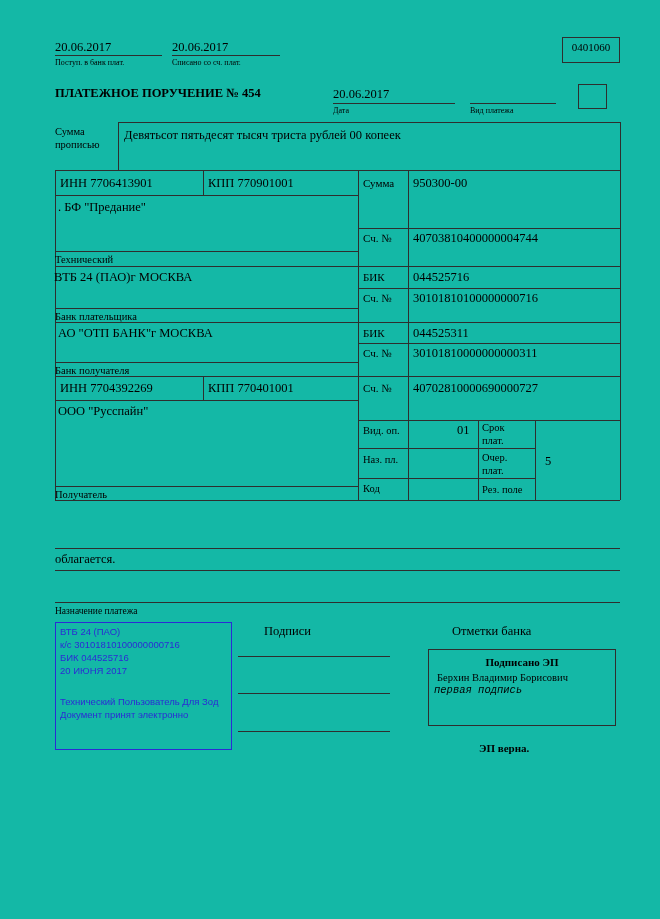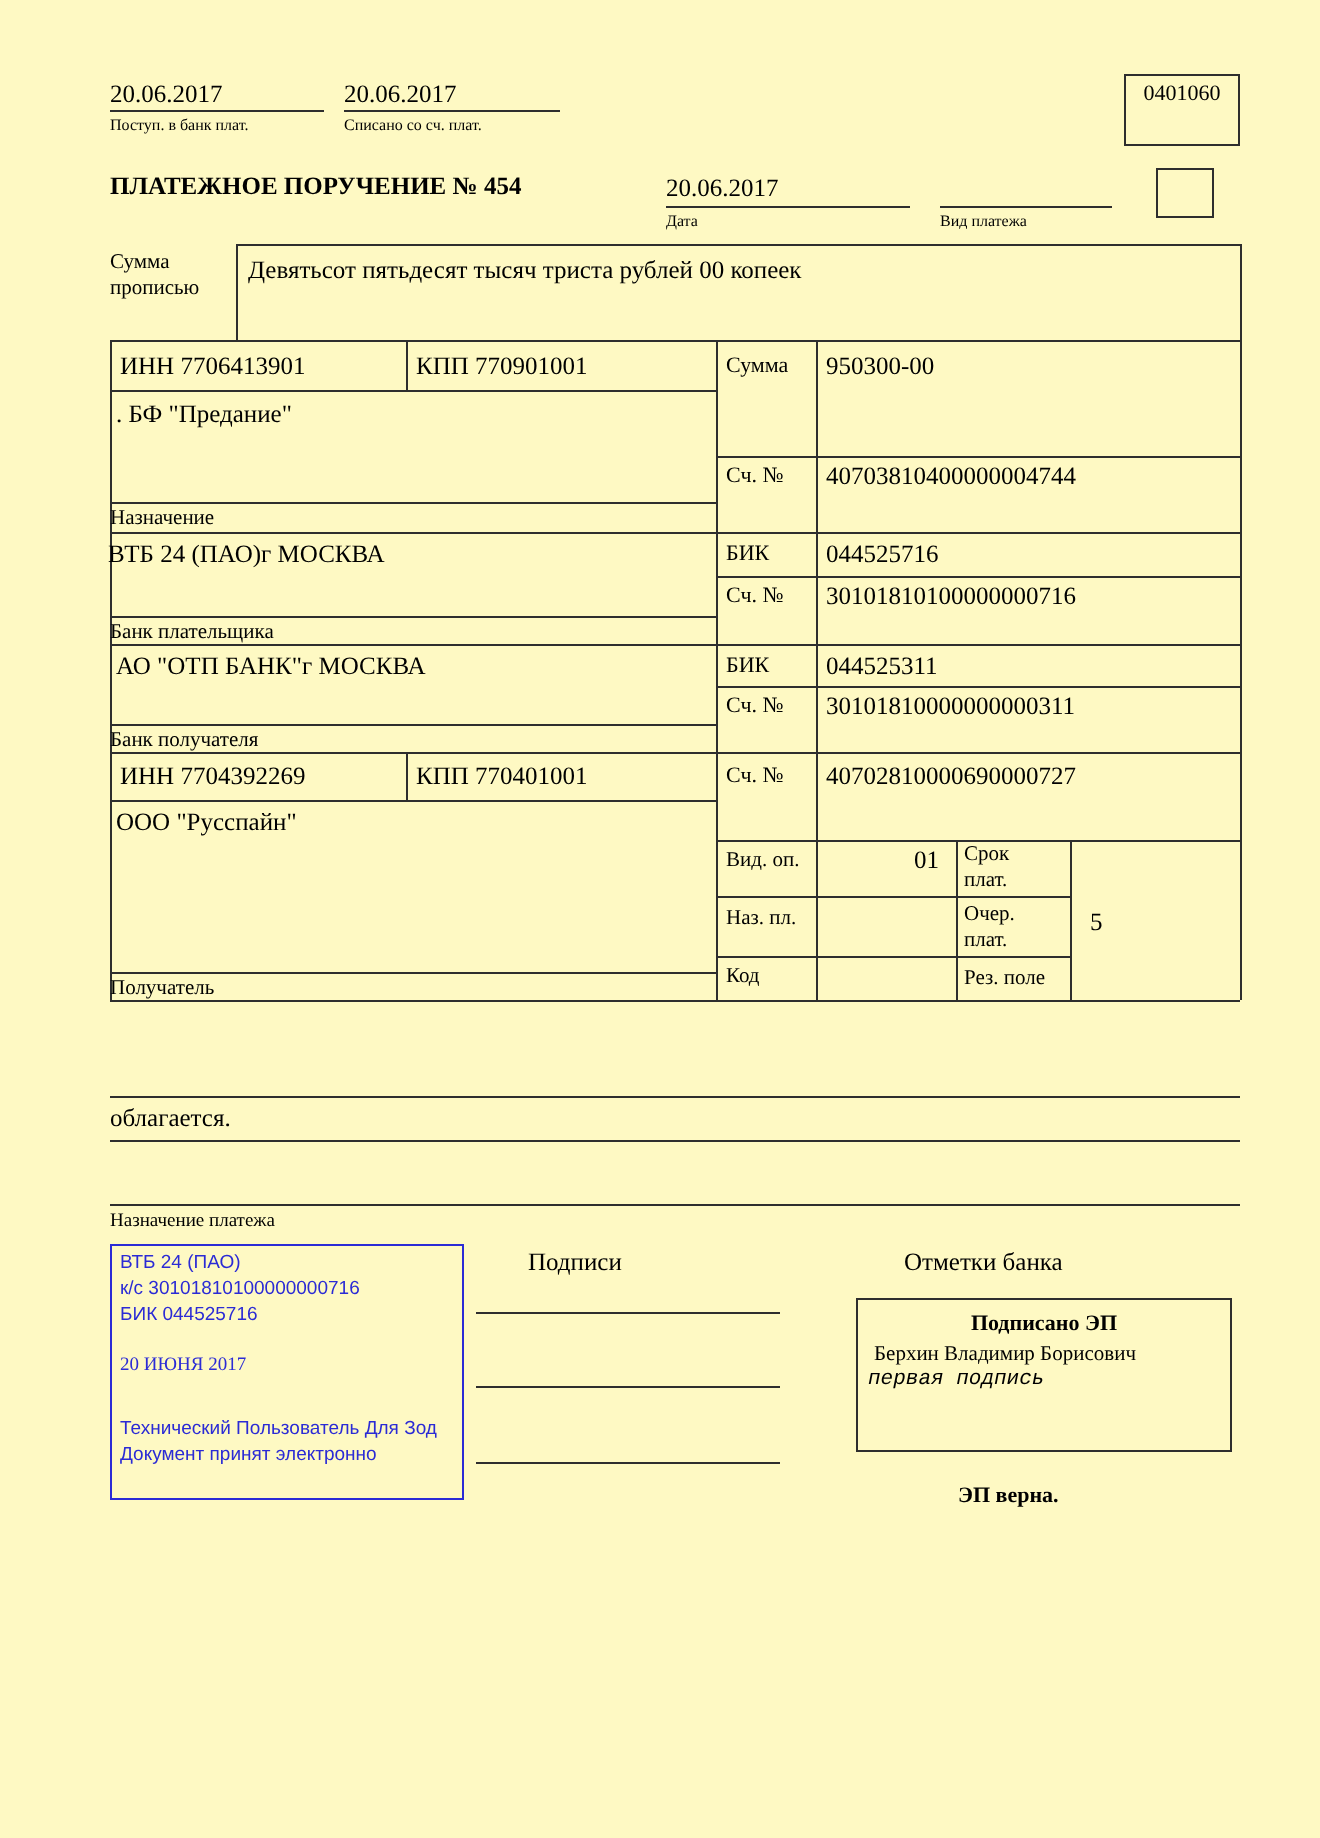--- a/index.html
+++ b/index.html
@@ -1,18 +1,18 @@
 <!DOCTYPE html>
 <html><head>
 <meta charset="utf-8">
 <style>
   * { margin:0; padding:0; box-sizing:border-box; }
   html,body { background:#ffffff; }
   body { font-family:"Liberation Serif", serif; color:#000; }
-  .page { position:relative; width:660px; height:919px; background:#fef9c3; overflow:hidden; }
+  .page { position:relative; width:660px; height:919px; background:#14b8a6; overflow:hidden; }
   .abs { position:absolute; white-space:nowrap; }
   .wrap { white-space:normal; }
   .hl { position:absolute; height:1px; background:#2e2e2e; }
   .vl { position:absolute; width:1px; background:#2e2e2e; }
   .box { position:absolute; border:1px solid #2e2e2e; }
   .f8  { font-size:8px;   line-height:10px; }
   .f9  { font-size:9.5px; line-height:12px; }
   .f10 { font-size:10.5px;line-height:13px; }
   .f11 { font-size:11px;  line-height:14px; }
   .f12 { font-size:12.5px;line-height:16px; }
@@ -33,21 +33,21 @@
 <div class="page">
 
   <div class="abs f12" style="left:55px; top:39px;">20.06.2017</div>
   <div class="hl" style="left:55px; top:55px; width:107px;"></div>
   <div class="abs f8" style="left:55px; top:58px;">Поступ. в банк плат.</div>
 
   <div class="abs f12" style="left:172px; top:39px;">20.06.2017</div>
   <div class="hl" style="left:172px; top:55px; width:108px;"></div>
   <div class="abs f8" style="left:172px; top:58px;">Списано со сч. плат.</div>
 
-  <div class="box ctr" style="left:562px; top:37px; width:58px; height:36px; line-height:18px; font-size:11px;">0401060</div>
+  <div class="box ctr" style="left:562px; top:37px; width:58px; height:26px; line-height:18px; font-size:11px;">0401060</div>
 
   <div class="abs f12 b" style="left:55px; top:85px;">ПЛАТЕЖНОЕ ПОРУЧЕНИЕ № 454</div>
   <div class="abs f12" style="left:333px; top:86px;">20.06.2017</div>
   <div class="hl" style="left:333px; top:103px; width:122px;"></div>
   <div class="abs f8" style="left:333px; top:106px;">Дата</div>
   <div class="hl" style="left:470px; top:103px; width:86px;"></div>
   <div class="abs f8" style="left:470px; top:106px;">Вид платежа</div>
   <div class="box" style="left:578px; top:84px; width:29px; height:25px;"></div>
 
   <div class="abs f10 wrap" style="left:55px; top:125px; width:60px;">Сумма прописью</div>
@@ -82,21 +82,21 @@
   <div class="vl" style="left:478px; top:420px; height:80px;"></div>
   <div class="vl" style="left:535px; top:420px; height:80px;"></div>
 
   <div class="abs f12" style="left:60px;  top:175px;">ИНН 7706413901</div>
   <div class="abs f12" style="left:208px; top:175px;">КПП 770901001</div>
   <div class="abs f11" style="left:363px; top:176px;">Сумма</div>
   <div class="abs f12" style="left:413px; top:175px;">950300-00</div>
   <div class="abs f12" style="left:58px;  top:199px;">. БФ "Предание"</div>
   <div class="abs f11" style="left:363px; top:231px;">Сч. №</div>
   <div class="abs f12" style="left:413px; top:230px;">40703810400000004744</div>
-  <div class="abs f10" style="left:55px;  top:253px;">Назначение</div>
+  <div class="abs f10" style="left:55px;  top:253px;">Технический</div>
 
   <div class="abs f12" style="left:54px;  top:269px;">ВТБ 24 (ПАО)г МОСКВА</div>
   <div class="abs f11" style="left:363px; top:270px;">БИК</div>
   <div class="abs f12" style="left:413px; top:269px;">044525716</div>
   <div class="abs f11" style="left:363px; top:291px;">Сч. №</div>
   <div class="abs f12" style="left:413px; top:290px;">30101810100000000716</div>
   <div class="abs f10" style="left:55px;  top:310px;">Банк плательщика</div>
 
   <div class="abs f12" style="left:58px;  top:325px;">АО "ОТП БАНК"г МОСКВА</div>
   <div class="abs f11" style="left:363px; top:326px;">БИК</div>
@@ -127,21 +127,21 @@
   <div class="hl" style="left:55px; top:548px; width:565px;"></div>
   <div class="abs f12" style="left:55px; top:551px;">облагается.</div>
   <div class="hl" style="left:55px; top:570px; width:565px;"></div>
   <div class="hl" style="left:55px; top:602px; width:565px;"></div>
   <div class="abs f9" style="left:55px; top:605px;">Назначение платежа</div>
 
   <div class="stamp">
     <div>ВТБ 24 (ПАО)</div>
     <div>к/с 30101810100000000716</div>
     <div>БИК 044525716</div>
-    <div style="margin-top:13px;font-family:Liberation Serif, serif;">20 ИЮНЯ 2017</div>
+    <div style="">20 ИЮНЯ 2017</div>
     <div style="margin-top:18px;">Технический Пользователь Для Зод</div>
     <div>Документ принят электронно</div>
   </div>
 
   <div class="abs f12" style="left:264px; top:623px;">Подписи</div>
   <div class="abs f12" style="left:452px; top:623px;">Отметки банка</div>
   <div class="hl" style="left:238px; top:656px; width:152px;"></div>
   <div class="hl" style="left:238px; top:693px; width:152px;"></div>
   <div class="hl" style="left:238px; top:731px; width:152px;"></div>
 

